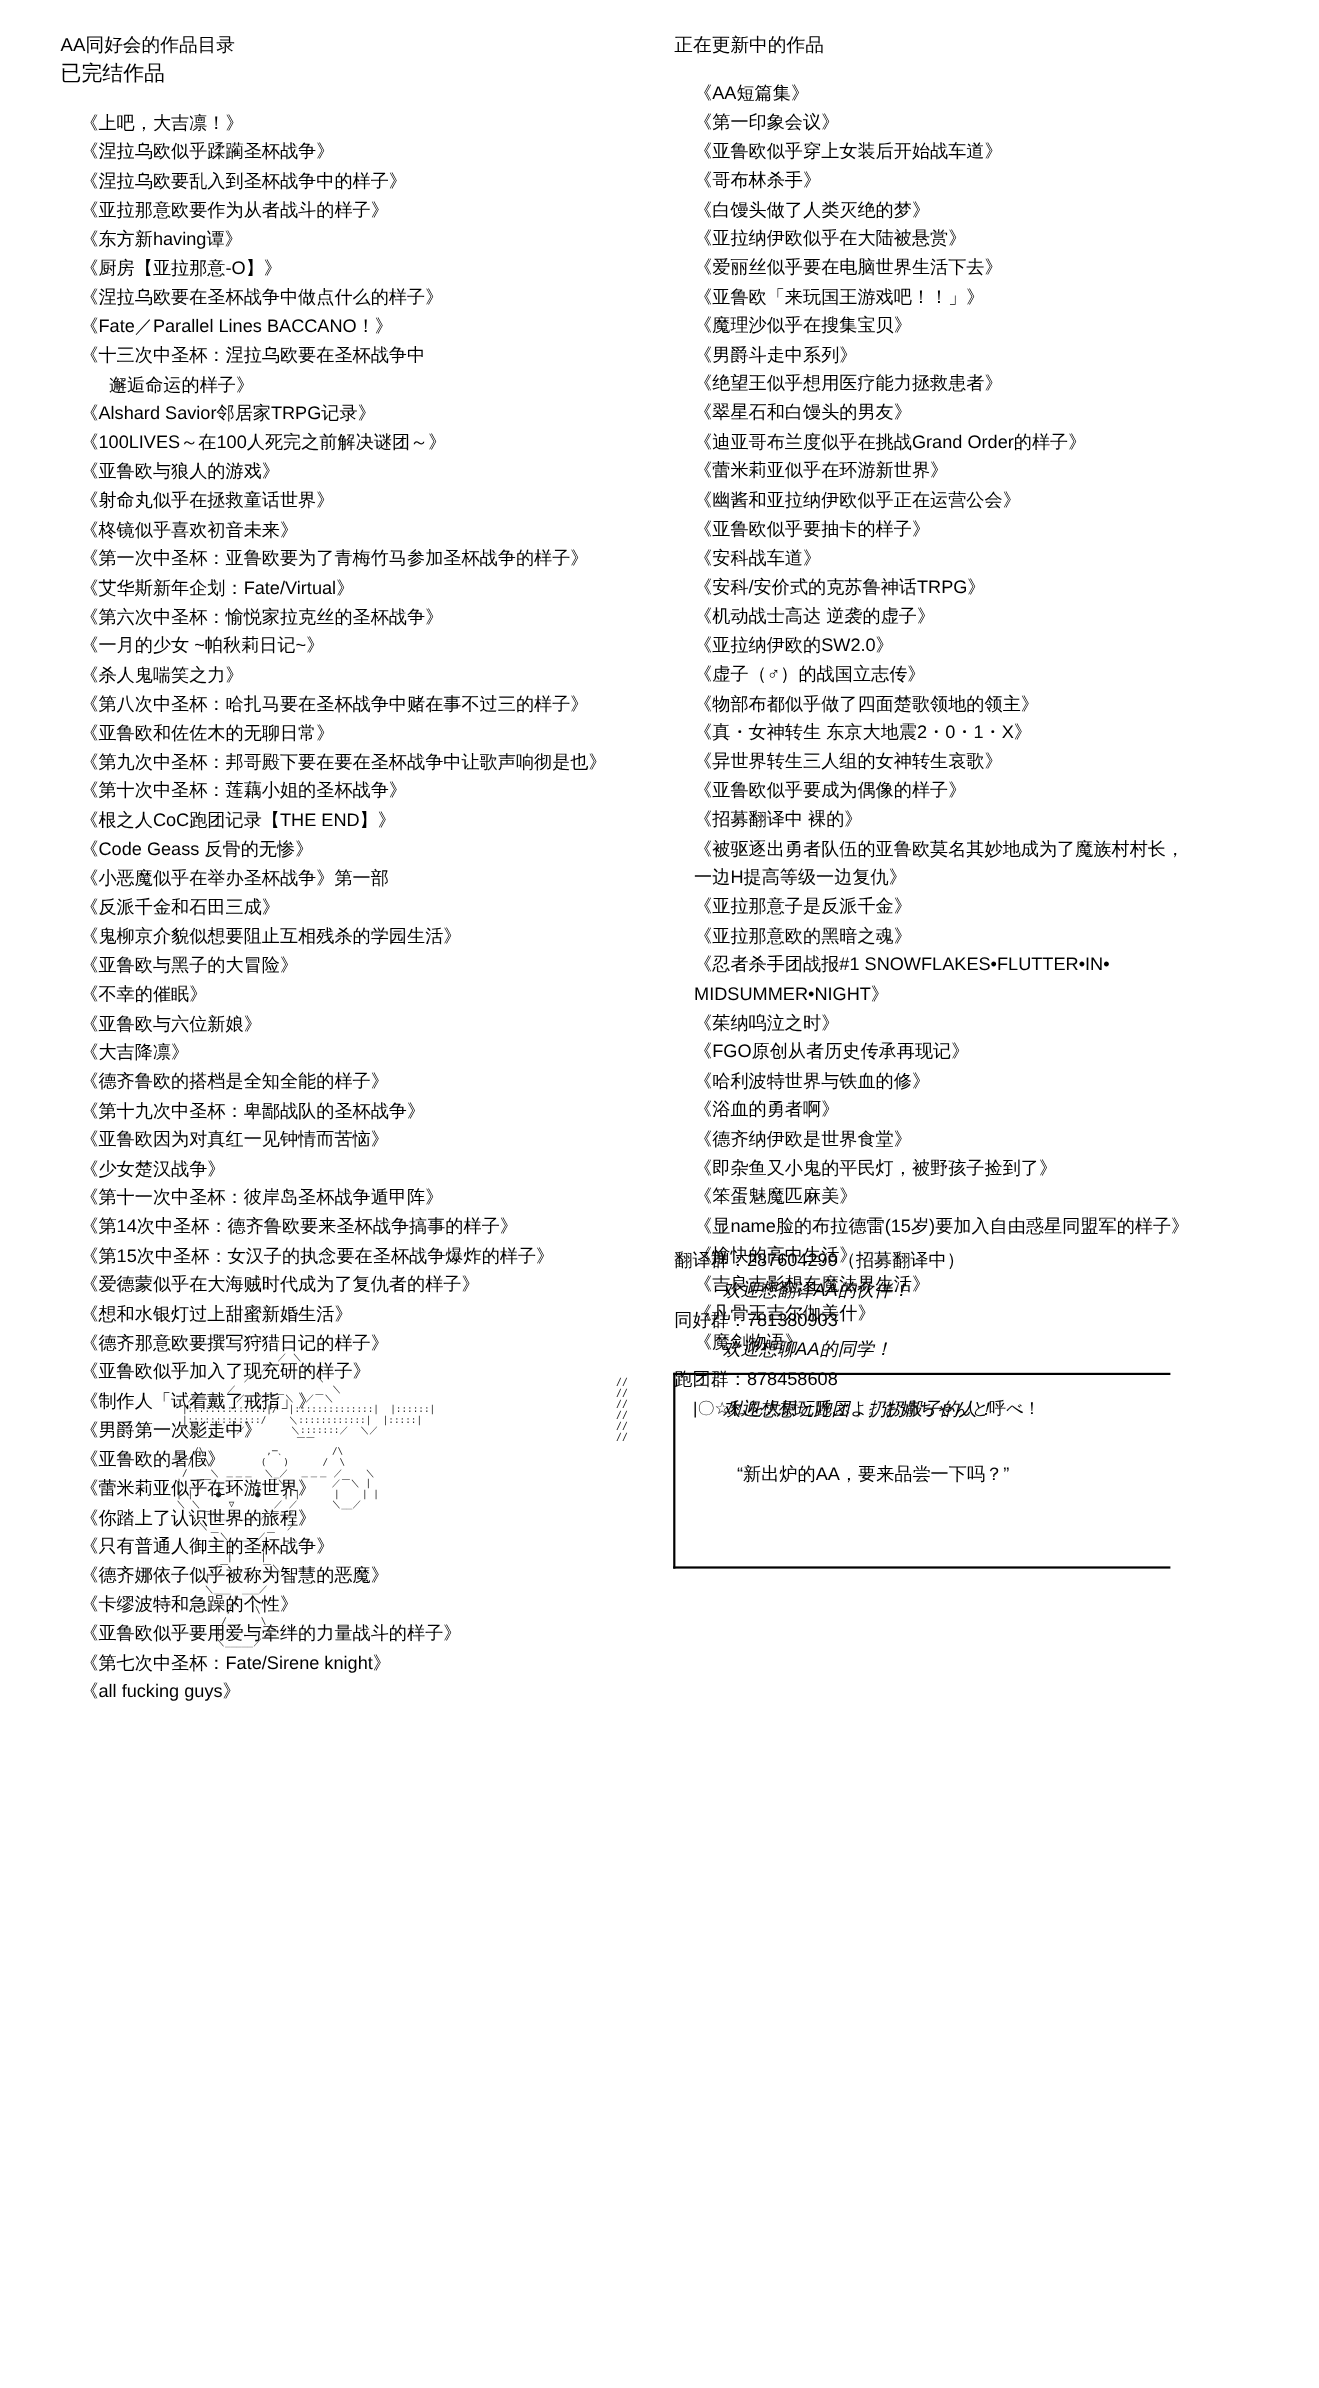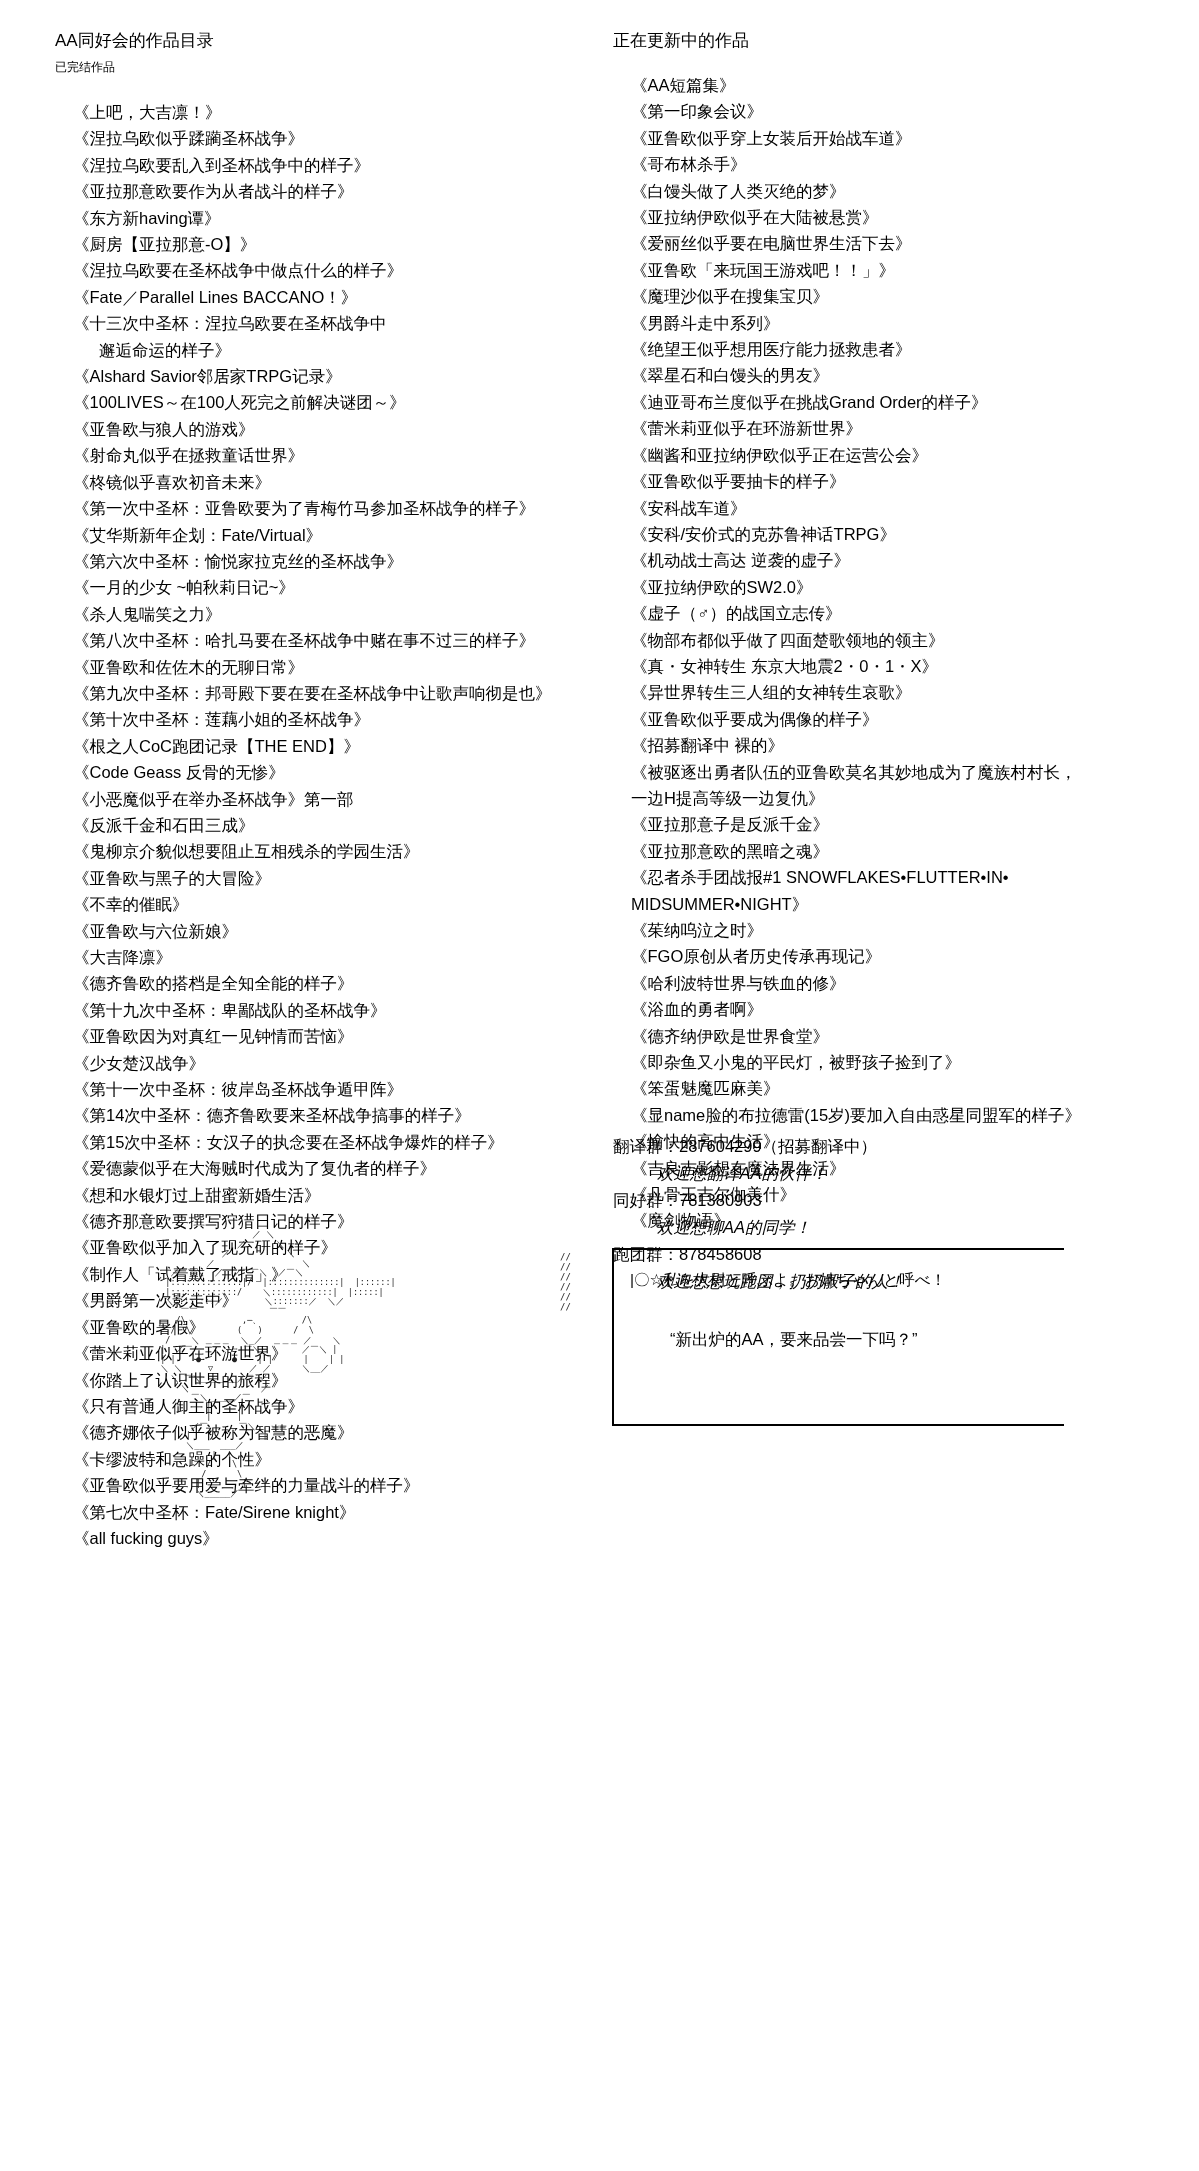--- a/index.html
+++ b/index.html
@@ -32,21 +32,21 @@
     left: 613px;
     width: 560px;
   }
   .head {
     font-size: 17px;
     line-height: 26px;
     margin: 0 0 0 0;
     white-space: nowrap;
   }
   .subhead {
-    font-size: 12px;
+    font-size: 19px;
     line-height: 27px;
     margin: 0;
     white-space: nowrap;
   }
   ul.list {
     list-style: none;
     margin: 18px;
     padding: 0;
   }
   ul.list li {

